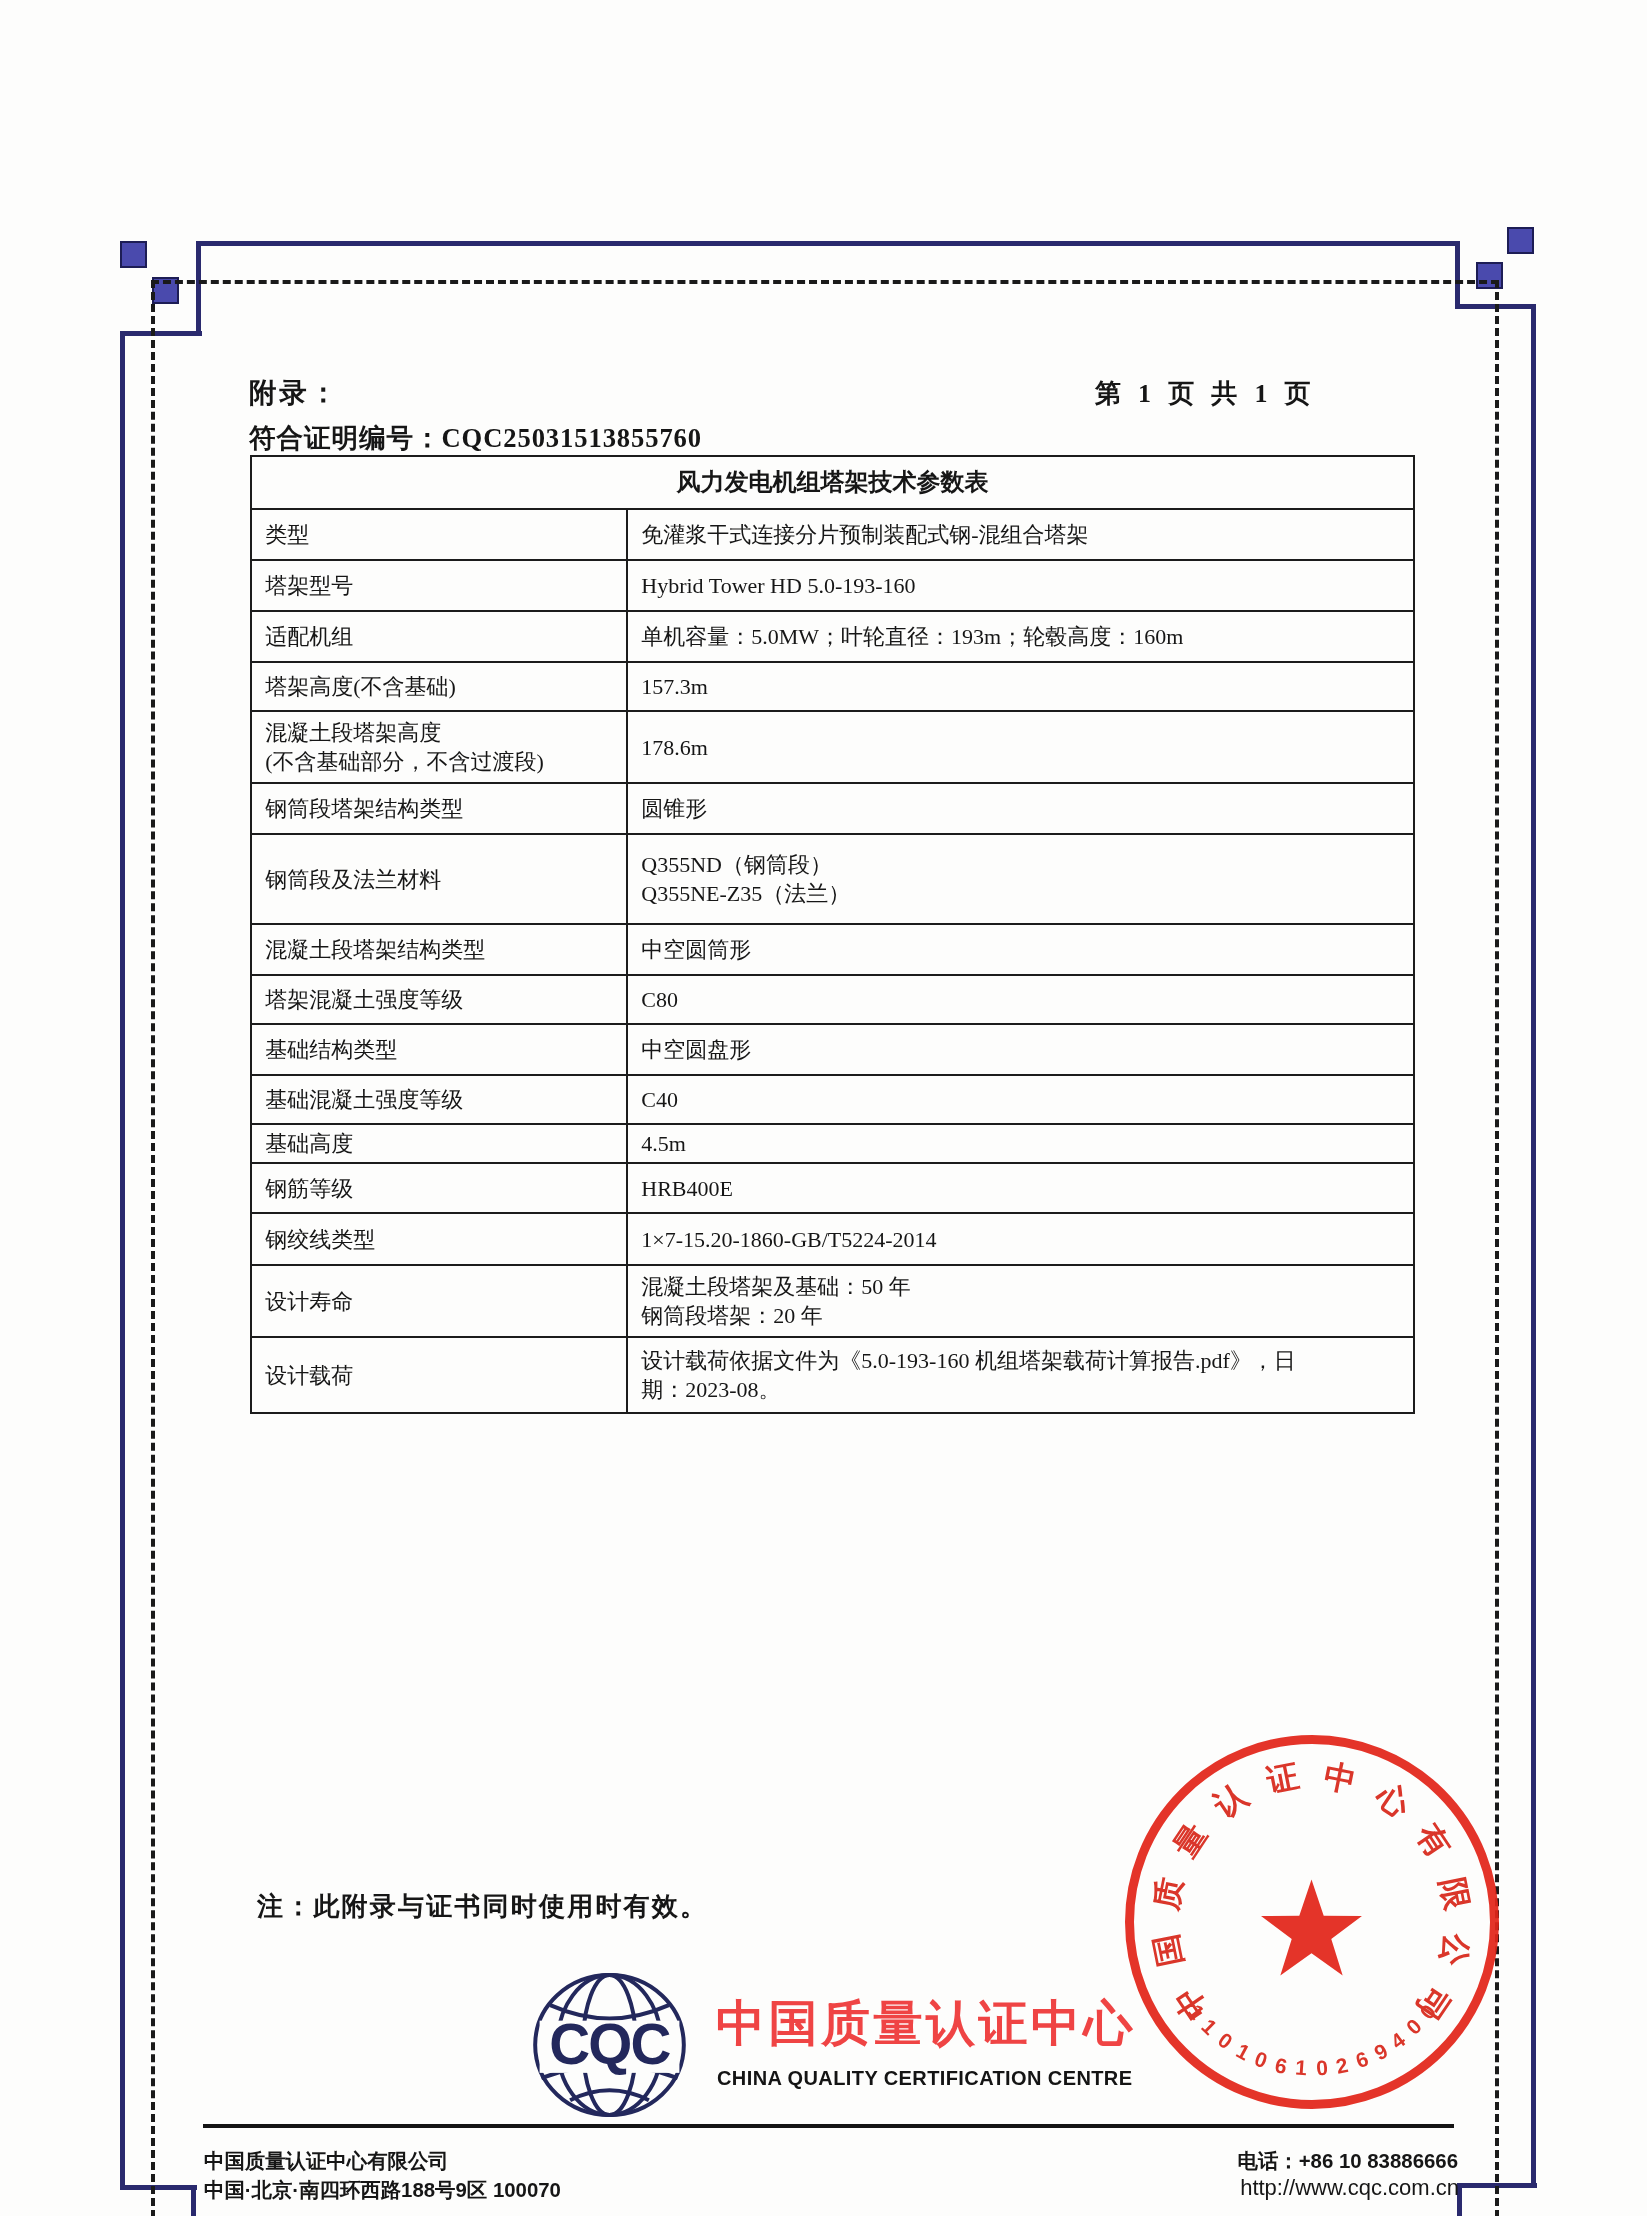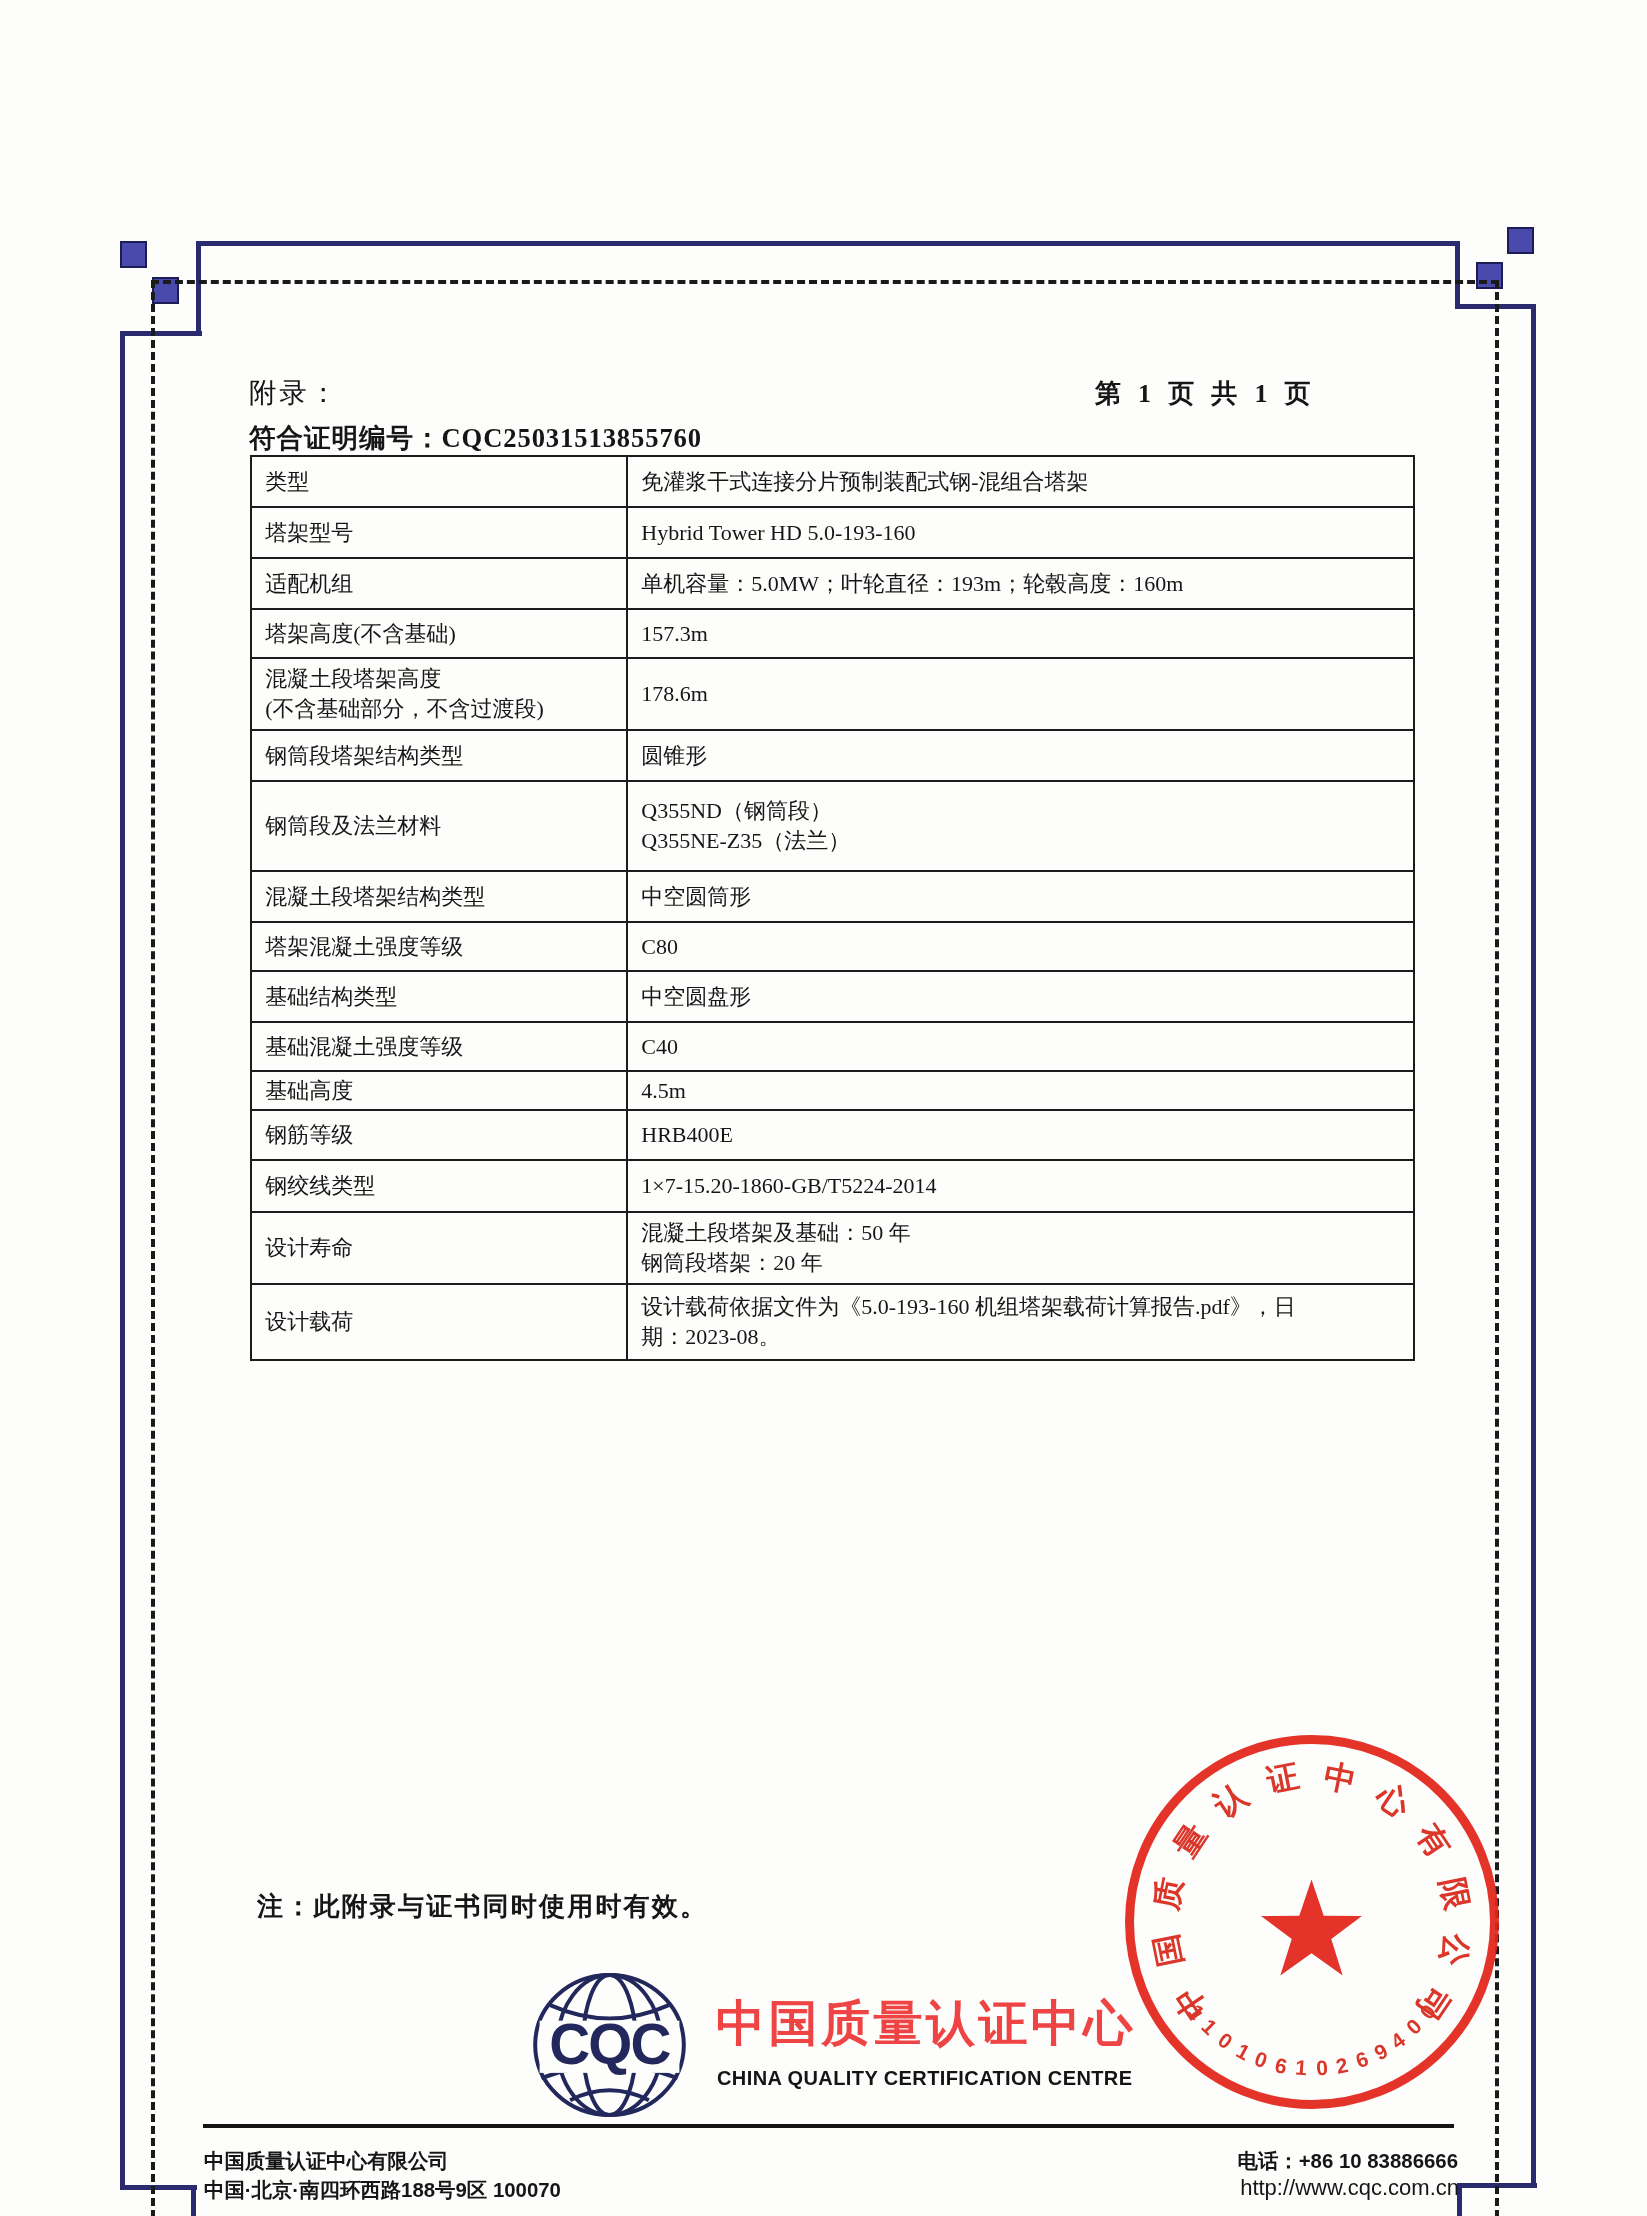--- a/index.html
+++ b/index.html
@@ -20,21 +20,21 @@
   .b-right{left:1531px;top:306px;width:4.9px;height:1882px;}
   .b-tr-h{left:1455px;top:304px;width:81px;height:4.9px;}
   .b-tr-v{left:1455px;top:241px;width:4.9px;height:68px;}
   .sq{position:absolute;width:23px;height:23px;background:#4a4aad;border:2.7px solid #1d1d55;}
   .sq-tl1{left:120px;top:241px;}  .sq-tl2{left:152px;top:277px;}
   .sq-tr1{left:1507px;top:227px;} .sq-tr2{left:1476px;top:262px;}
   .dashed-frame{position:absolute;left:151px;top:280px;width:1348px;height:1950px;
                 border:4.4px dashed #1a1a1a;box-sizing:border-box;}
 
   
-  .appendix-label{position:absolute;left:249px;top:375px;font-size:27.5px;font-weight:normal;letter-spacing:2.7px;}
+  .appendix-label{position:absolute;left:249px;top:375px;font-size:27.5px;font-weight:bold;letter-spacing:2.7px;}
   .page-indicator{position:absolute;left:1095px;top:376px;font-size:26px;font-weight:bold;letter-spacing:5.3px;}
   .cert-no{position:absolute;left:249px;top:420px;font-size:26.6px;font-weight:bold;letter-spacing:0.9px;}
 
   
   .ptable{position:absolute;left:250px;top:455px;width:1163px;border-collapse:collapse;
           table-layout:fixed;}
   .ptable td{border:2.7px solid #1c1c1c;font-size:22px;vertical-align:middle;
              padding:2.7px 4.4px 2.7px 13.3px;line-height:1.35;}
   .ptable .title-cell{text-align:center;font-weight:bold;font-size:24px;padding-left:4.4px;height:46px;}
   .ptable col.c1{width:376px;} .ptable col.c2{width:787px;}
@@ -94,20 +94,23 @@
   <div class="appendix-label">附录：</div>
   <div class="page-indicator">第 1 页 共 1 页</div>
   <div class="cert-no">符合证明编号：CQC25031513855760</div>
 
   <table class="ptable">
     <colgroup>
         <col class="c1">
         <col class="c2">
       </colgroup>
     <tbody>
+      <tr>
+        <td class="title-cell" colspan="2">风力发电机组塔架技术参数表</td>
+      </tr>
     <tr style="height: 51px;">
           <td>类型</td>
           <td>免灌浆干式连接分片预制装配式钢-混组合塔架</td>
         </tr>
         <tr style="height: 51px;">
           <td>塔架型号</td>
           <td>Hybrid Tower HD 5.0-193-160</td>
         </tr>
         <tr style="height: 51px;">
           <td>适配机组</td>

